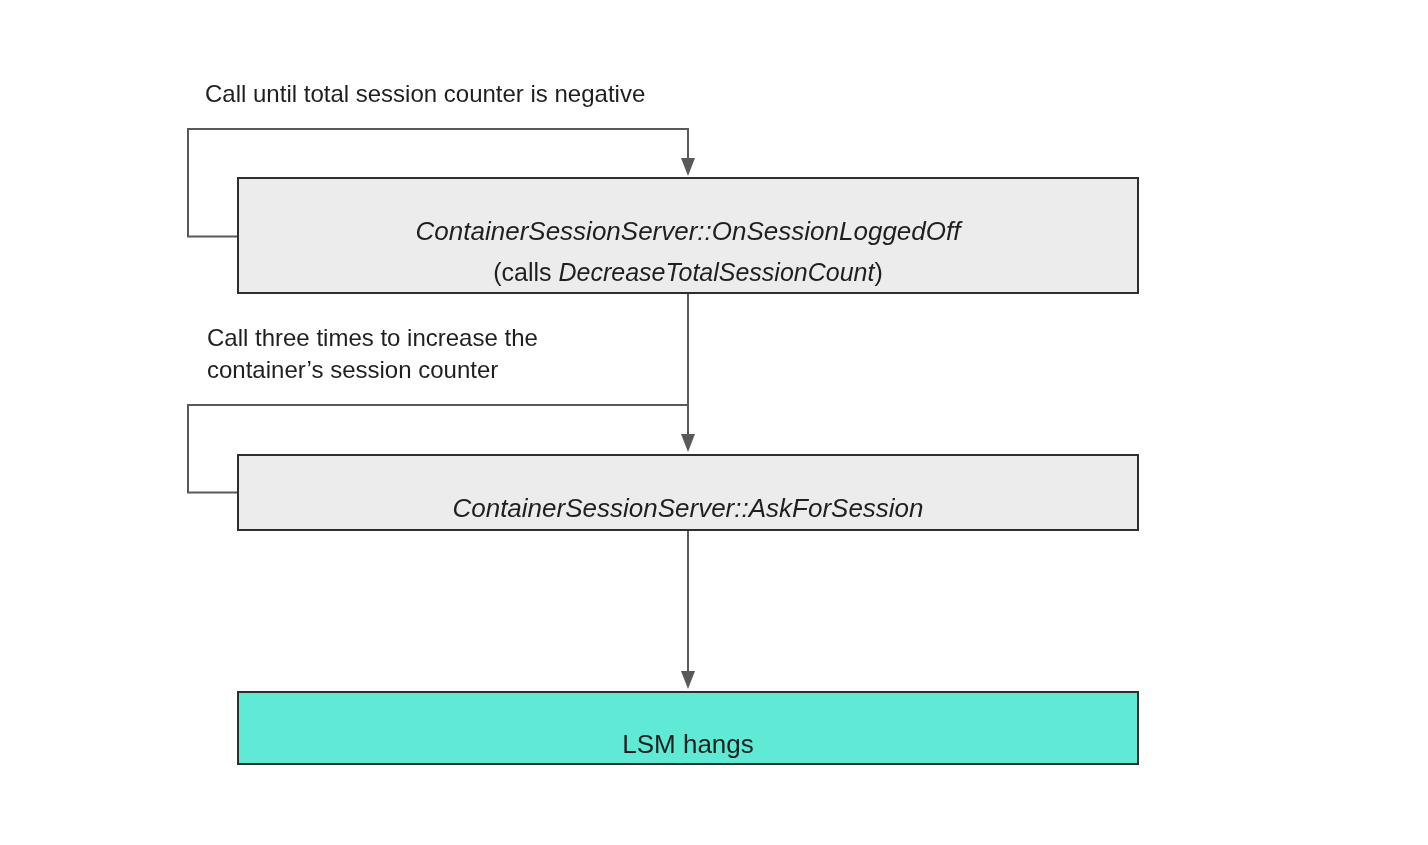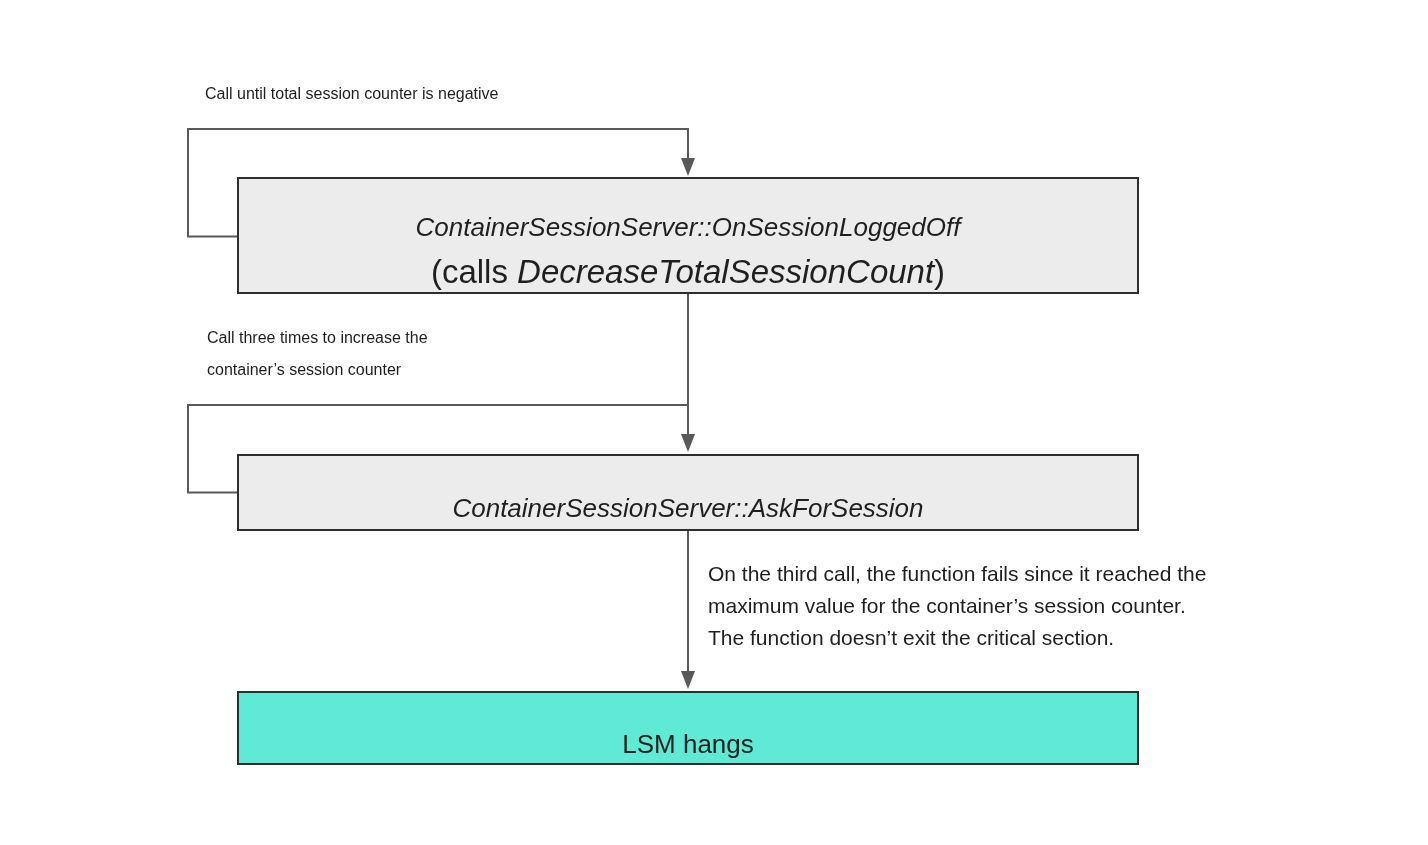--- a/index.html
+++ b/index.html
@@ -52,28 +52,28 @@
   #node-ask-for-session { top: 454px; height: 77px; }
   #node-lsm-hangs { top: 691px; height: 74px; }
   .node-title {
     font-size: 26px;
     font-style: italic;
     line-height: 1.1;
     margin-top: 32px;
   }
   .node-title.upright { font-style: normal; }
   .node-subtitle {
-    font-size: 33px;
+    font-size: 25px;
     font-style: normal;
     line-height: 1.1;
   }
   .node-subtitle .fn-italic { font-style: italic; }
   .flow-label {
     position: absolute;
-    font-size: 16px;
+    font-size: 24px;
     line-height: 32px;
     white-space: pre-line;
   }
   #label-top-loop { left: 205px; top: 78px; }
   #label-middle-loop { left: 207px; top: 322px; }
   #label-failure-note { left: 708px; top: 558px; font-size: 21px; }
 </style>
 </head>
 <body>
 
@@ -100,21 +100,18 @@
     <div class="node-subtitle"><span>(calls </span><span class="fn-italic">DecreaseTotalSessionCount</span><span>)</span></div>
   </div>
 
   <div class="flow-label" id="label-middle-loop">Call three times to increase the
 container’s session counter</div>
 
   <div class="node process" id="node-ask-for-session">
     <div class="node-title">ContainerSessionServer::AskForSession</div>
   </div>
 
-  <div class="flow-label" id="label-failure-note">On the third call, the function fails since it reached the
-maximum value for the container’s session counter.
-The function doesn’t exit the critical section.</div>
 
   <div class="node failure" id="node-lsm-hangs">
     <div class="node-title upright">LSM hangs</div>
   </div>
 
 </div>
 
 </body></html>

